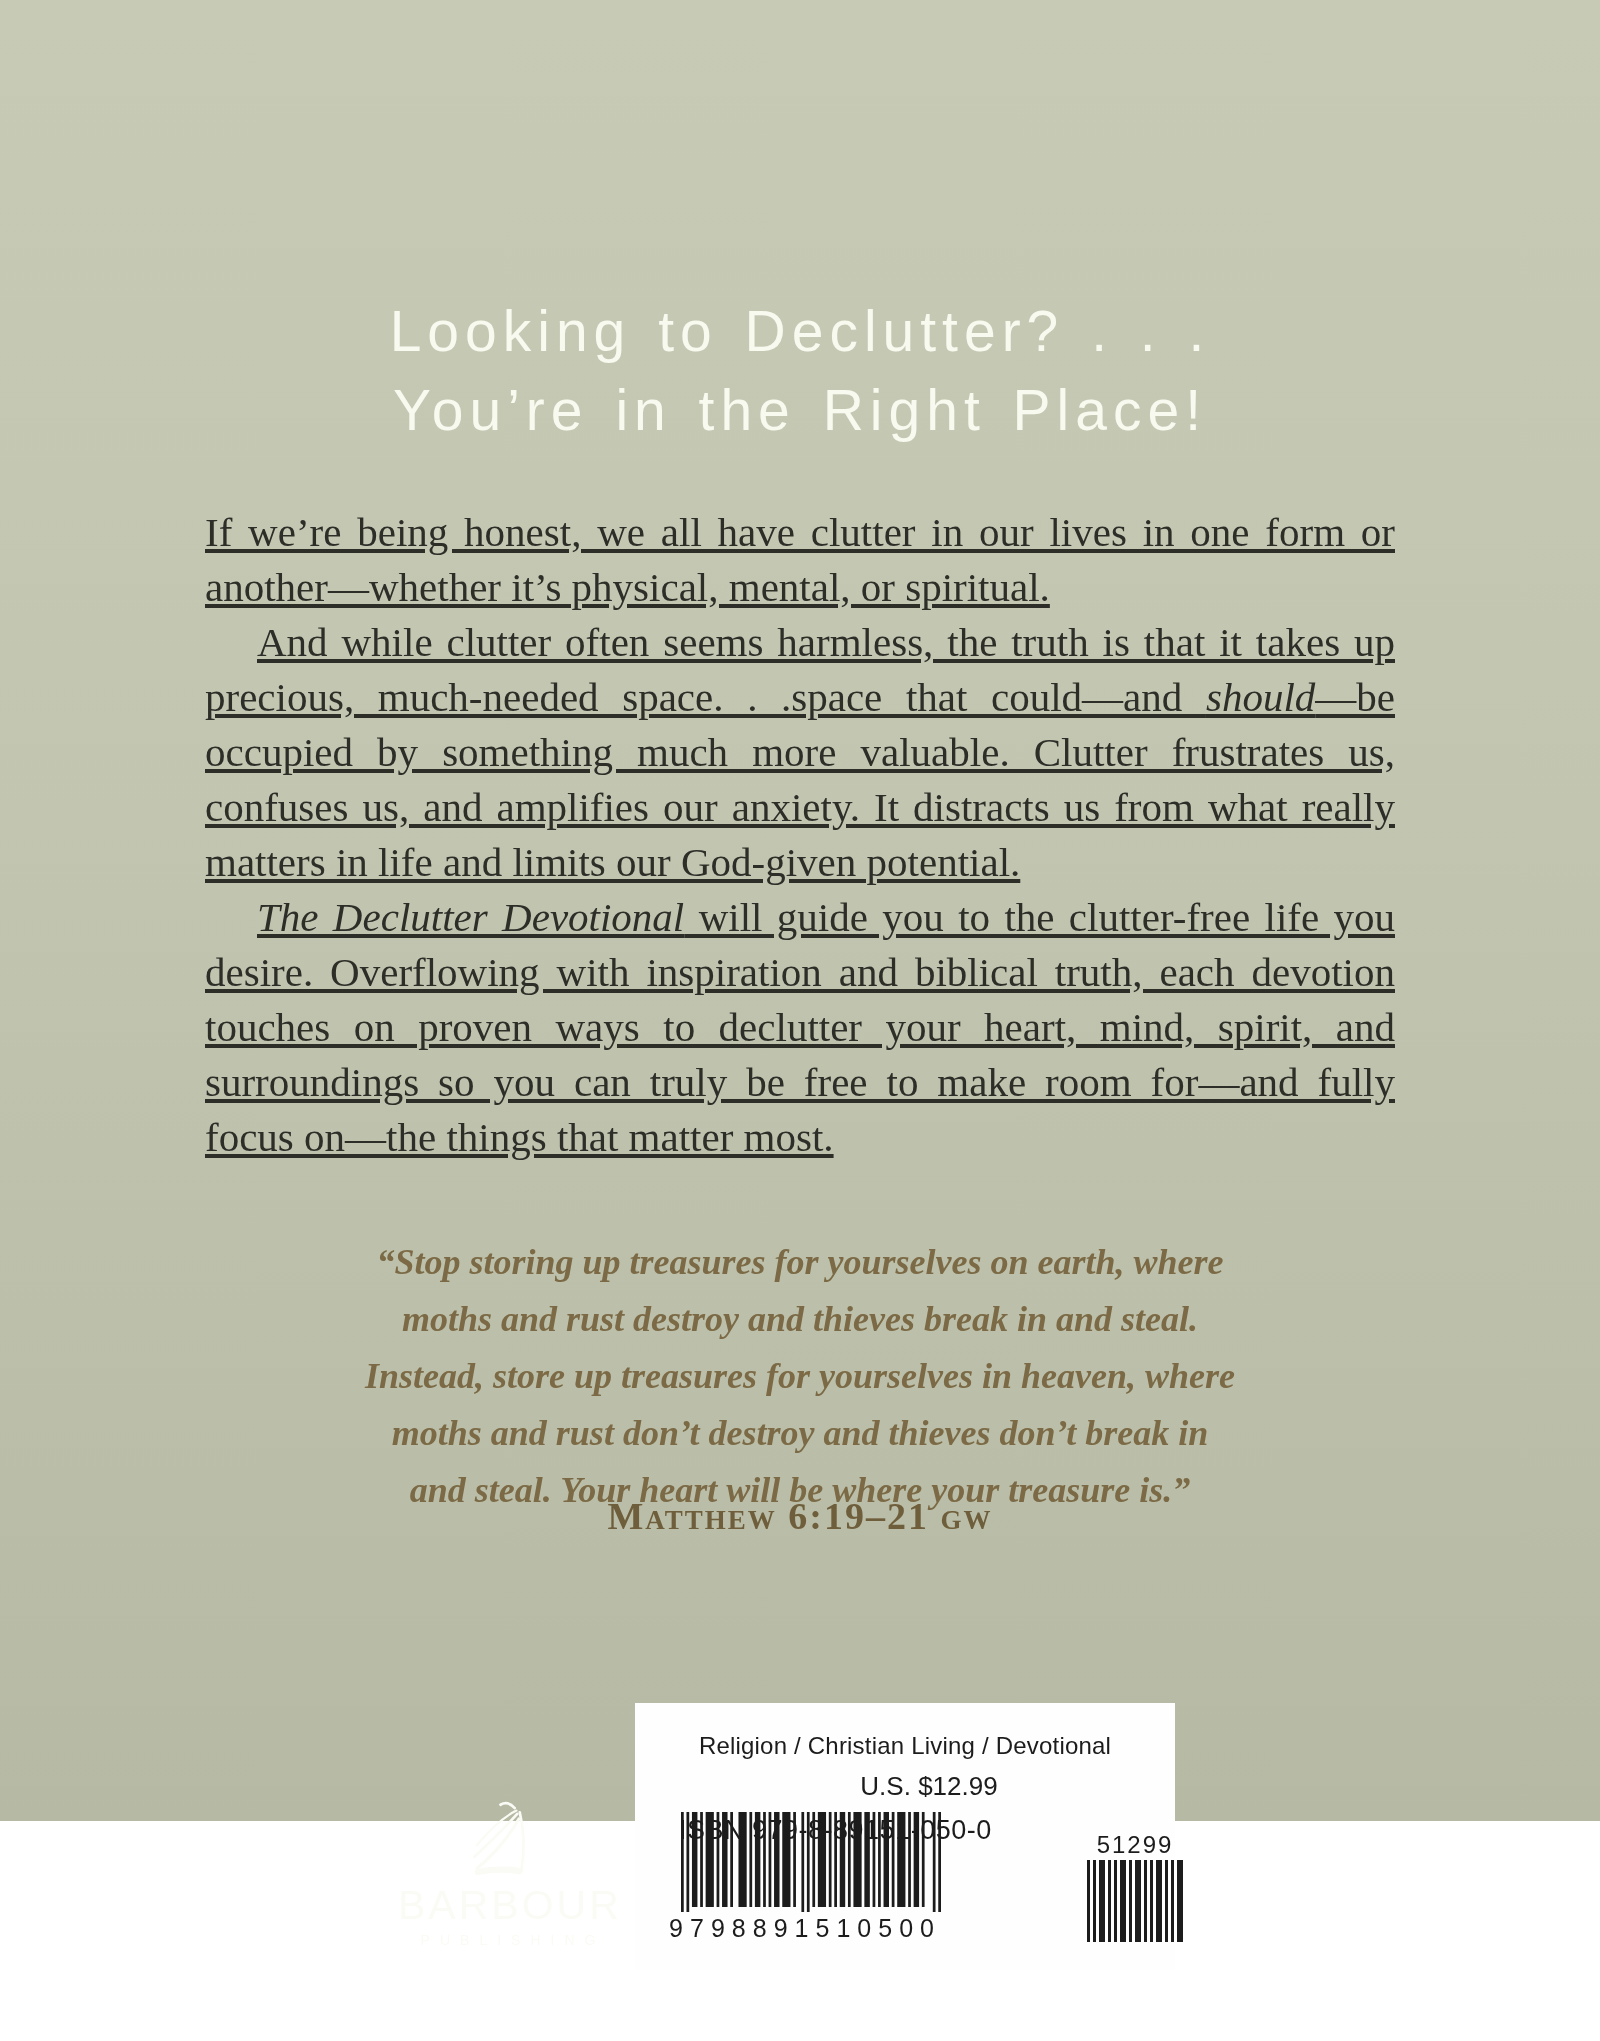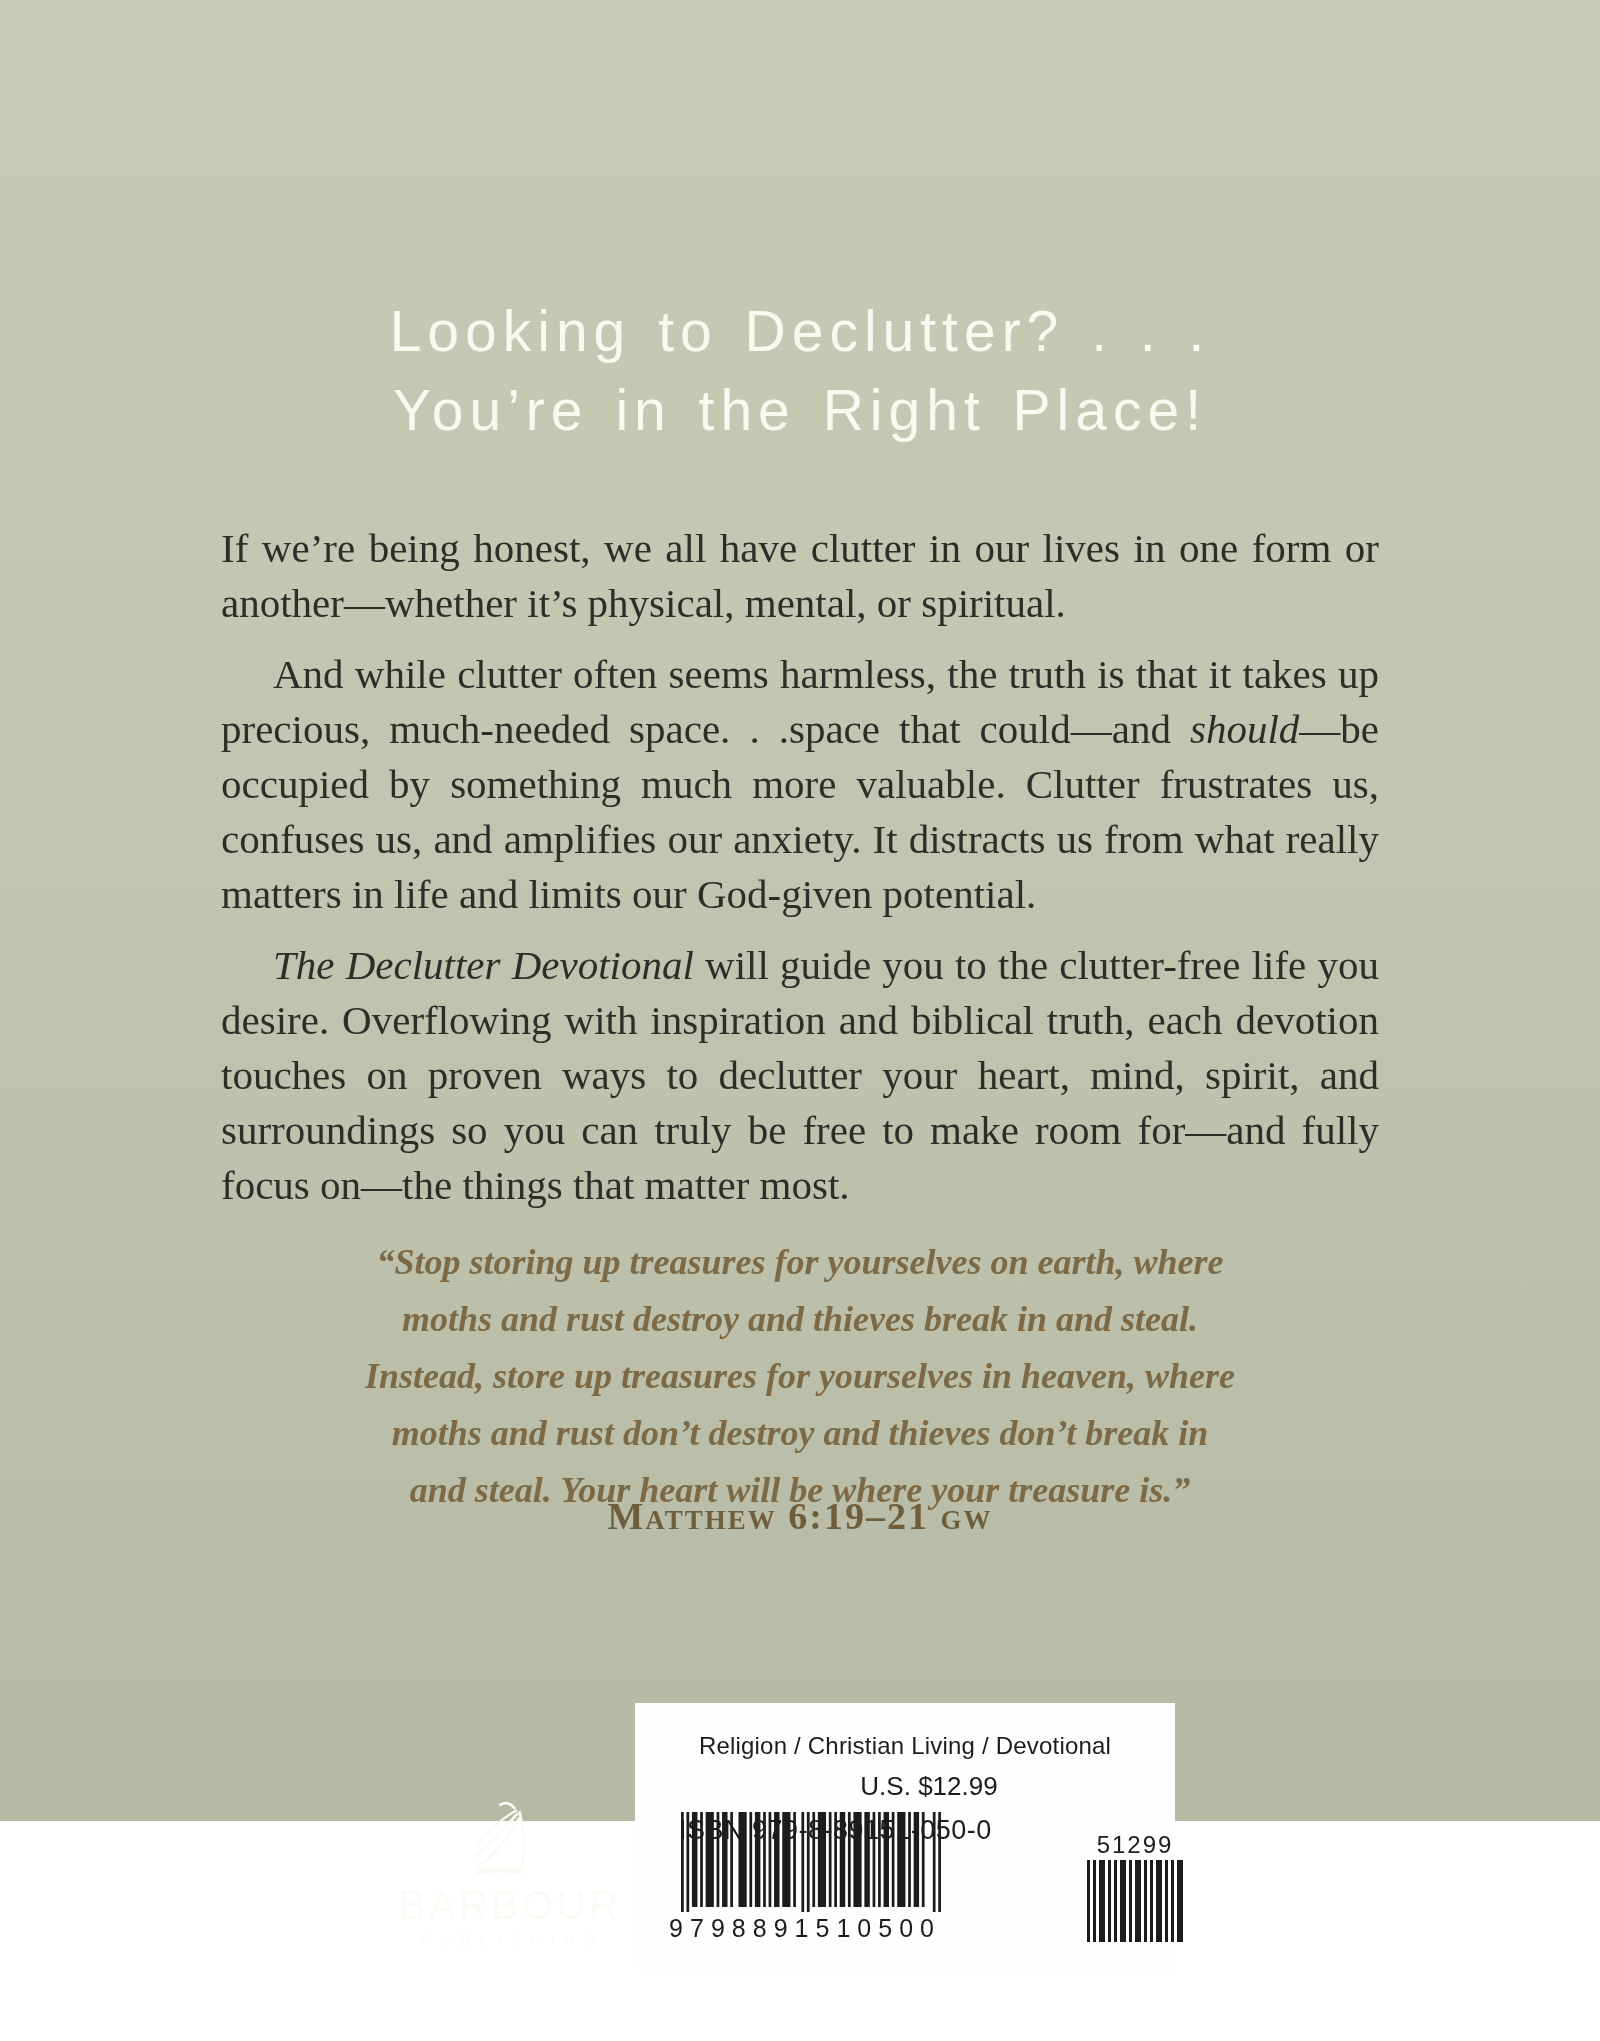--- a/index.html
+++ b/index.html
@@ -28,21 +28,21 @@
   }
 
   
   .body-copy{
     position:absolute;top:505px;left:205px;width:1190px;
     color:#2e2e29;
     font-size:41px;
     line-height:55px;
     text-align:justify;
   }
-  .body-copy p{margin:16px;}
+  .body-copy p{margin:0;text-decoration:underline;}
   .body-copy p.indent{text-indent:52px;}
   .body-copy .ital{font-style:italic;}
 
   
   .quote{
     position:absolute;top:1234px;left:0;right:0;
     text-align:center;
     font-style:italic;
     font-weight:600;
     color:#7b6a45;

